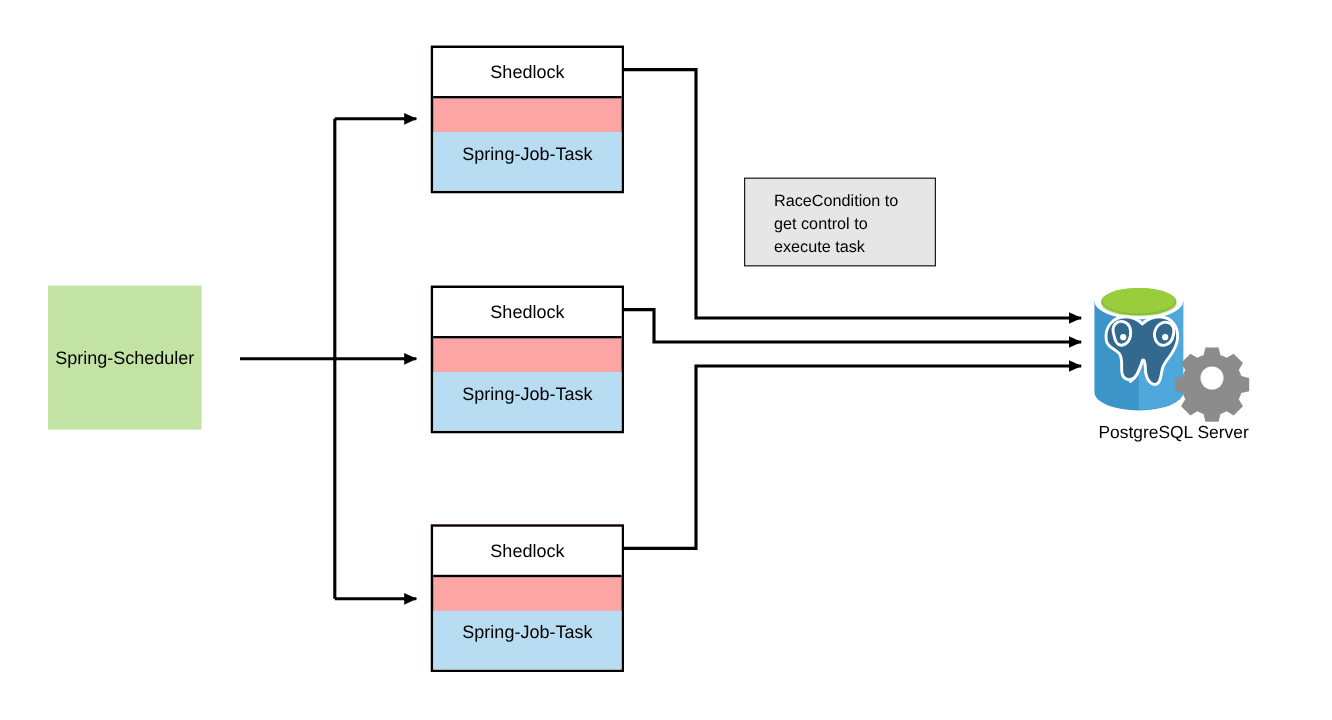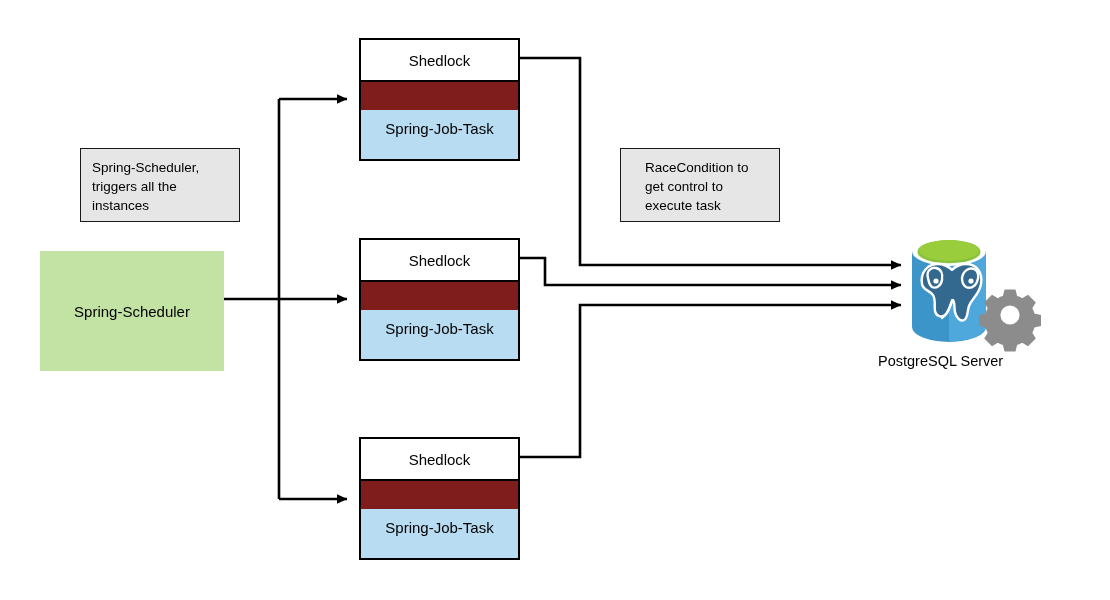--- a/index.html
+++ b/index.html
@@ -9,21 +9,21 @@
     color:#000000;
   }
   #canvas{position:absolute;left:0;top:0;width:1110px;height:600px;}
   svg.wires{position:absolute;left:0;top:0;width:1110px;height:600px;pointer-events:none;}
 
   
   .instance{
     position:absolute;
     box-sizing:border-box;
     border:2px solid #000000;
-    background:#7f1d1d;
+    background:#fca5a5;
     display:flex;flex-direction:column;
   }
   .instance .hdr{
     height:40px;
     display:flex;align-items:center;justify-content:center;
     background:#ffffff;
     border-bottom:2px solid #000000;
     font-size:15px;
     line-height:1;
   }
@@ -57,21 +57,21 @@
     background:#C3E3A5;
     display:flex;align-items:center;justify-content:center;
     font-size:15px;
   }
 
   
   .pg{position:absolute;}
   .pg-label{
     position:absolute;
     font-size:14.5px;
-    text-align:left;
+    text-align:center;
     white-space:nowrap;
   }
 </style>
 </head>
 <body>
 
 <div id="canvas">
 
   <svg class="wires" viewBox="0 0 1110 600">
     <defs>
@@ -88,27 +88,24 @@
       <path d="M279,499 L347,499" marker-end="url(#ah)"></path>
     </g>
 
     <g fill="none" stroke="#000000" stroke-width="2.6" stroke-linecap="butt" stroke-linejoin="miter">
       <path d="M520,58 L580,58 L580,265 L901,265" marker-end="url(#ah)"></path>
       <path d="M520,258 L545,258 L545,285 L901,285" marker-end="url(#ah)"></path>
       <path d="M520,457 L580,457 L580,305 L901,305" marker-end="url(#ah)"></path>
     </g>
   </svg>
 
-  <div class="scheduler" style="left:40px;top:251px;width:184px;height:120px;">
+  <div class="scheduler" style="left:40px;top:238px;width:128px;height:120px;">
     <span>Spring-Scheduler</span>
   </div>
 
-  <div class="note" style="left:80px;top:148px;width:160px;height:74px;">Spring-Scheduler,
-triggers all the
-instances</div>
 
   <div class="note" style="left:620px;top:148px;width:160px;height:74px;padding-left:24px;">RaceCondition to
 get control to
 execute task</div>
 
   <div class="instance" style="left:359px;top:38px;width:161px;height:123px;">
     <div class="hdr">Shedlock</div>
     <div class="body">Spring-Job-Task</div>
   </div>
 

